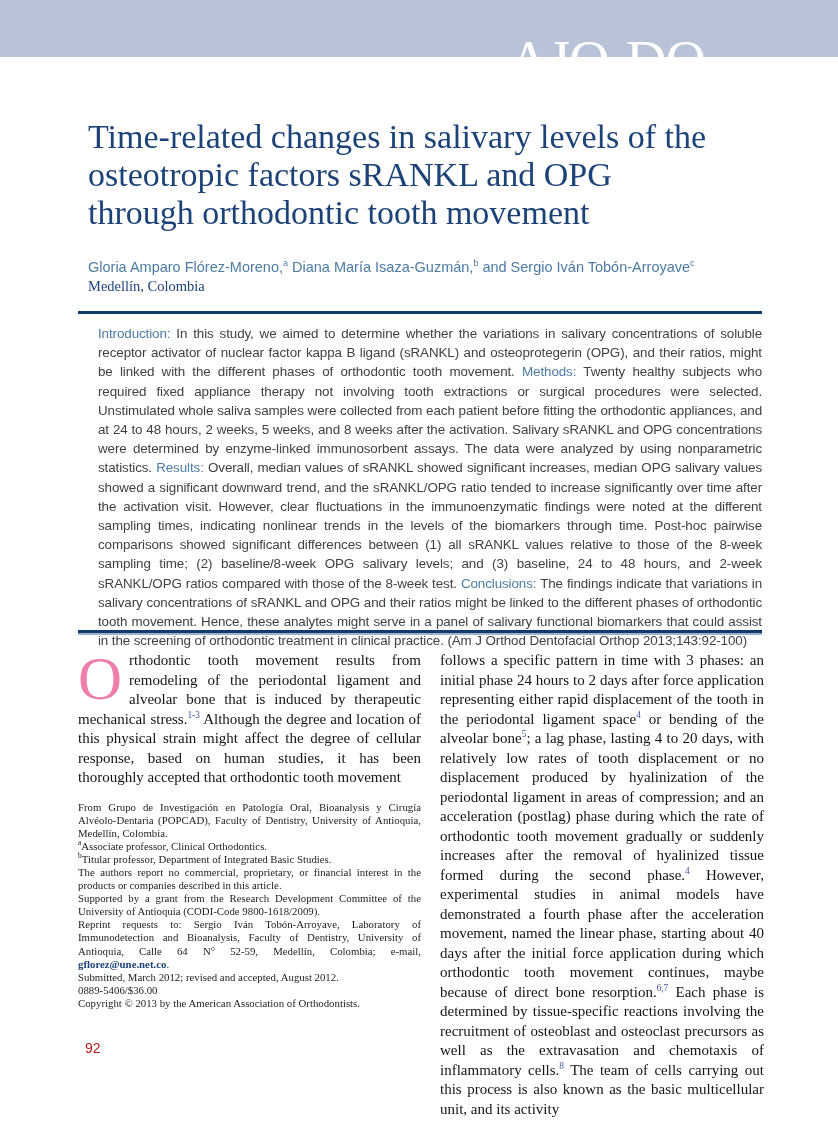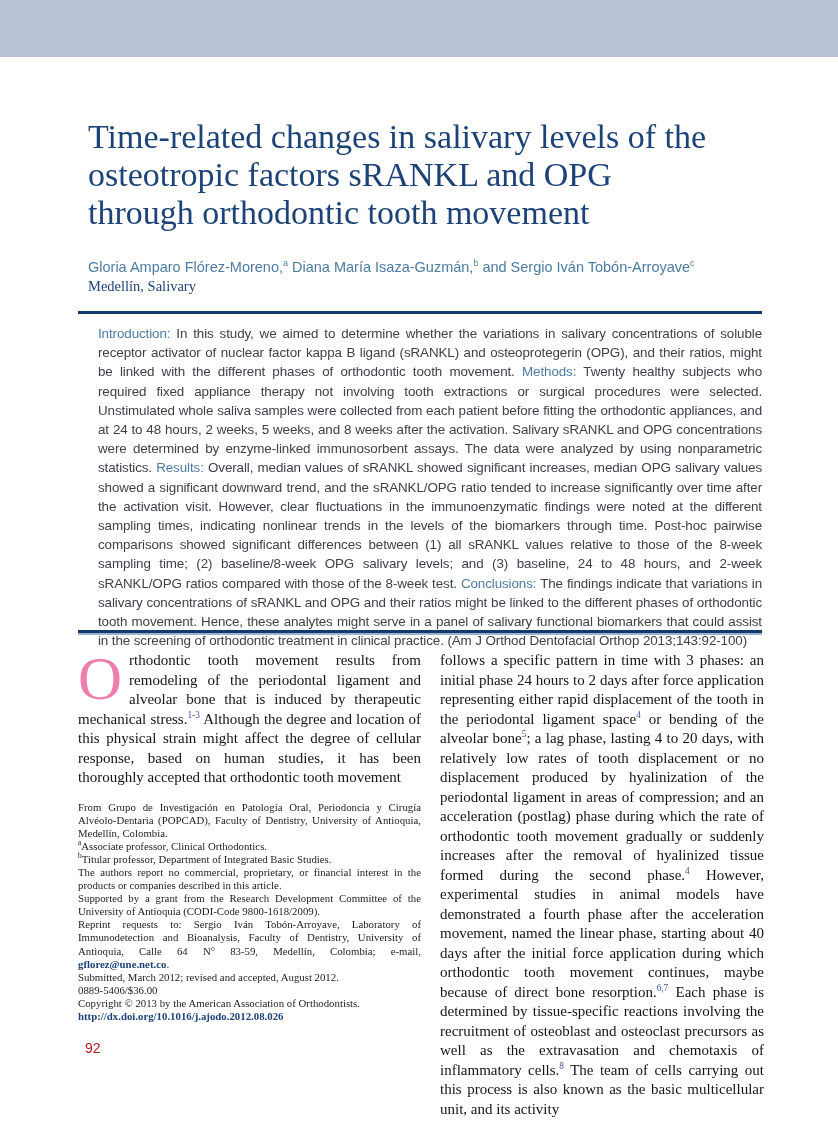--- a/index.html
+++ b/index.html
@@ -107,44 +107,44 @@
     font-family:"Liberation Sans", sans-serif;
     font-size:14px;color:#b91c1c;
   }
 </style>
 </head>
 <body>
 
 <div class="page">
 
   <div class="band-light"></div>
+  <div class="logo">AJO-DO</div>
 
   <h1 class="title">Time-related changes in salivary levels of the osteotropic factors sRANKL and OPG through orthodontic tooth movement</h1>
 
   <p class="authors"><span>Gloria Amparo Flórez-Moreno,</span><span class="seg-asup">a</span><span> Diana María Isaza-Guzmán,</span><span class="seg-asup">b</span><span> and Sergio Iván Tobón-Arroyave</span><span class="seg-asup">c</span></p>
-  <p class="location">Medellín, Salivary</p>
+  <p class="location">Medellín, Colombia</p>
 
   <div class="abstract">
     <p class="abstract-text"><span class="seg-label">Introduction: </span><span>In this study, we aimed to determine whether the variations in salivary concentrations of soluble receptor activator of nuclear factor kappa B ligand (sRANKL) and osteoprotegerin (OPG), and their ratios, might be linked with the different phases of orthodontic tooth movement. </span><span class="seg-label">Methods: </span><span>Twenty healthy subjects who required fixed appliance therapy not involving tooth extractions or surgical procedures were selected. Unstimulated whole saliva samples were collected from each patient before fitting the orthodontic appliances, and at 24 to 48 hours, 2 weeks, 5 weeks, and 8 weeks after the activation. Salivary sRANKL and OPG concentrations were determined by enzyme-linked immunosorbent assays. The data were analyzed by using nonparametric statistics. </span><span class="seg-label">Results: </span><span>Overall, median values of sRANKL showed significant increases, median OPG salivary values showed a significant downward trend, and the sRANKL/OPG ratio tended to increase significantly over time after the activation visit. However, clear fluctuations in the immunoenzymatic findings were noted at the different sampling times, indicating nonlinear trends in the levels of the biomarkers through time. Post-hoc pairwise comparisons showed significant differences between (1) all sRANKL values relative to those of the 8-week sampling time; (2) baseline/8-week OPG salivary levels; and (3) baseline, 24 to 48 hours, and 2-week sRANKL/OPG ratios compared with those of the 8-week test. </span><span class="seg-label">Conclusions: </span><span>The findings indicate that variations in salivary concentrations of sRANKL and OPG and their ratios might be linked to the different phases of orthodontic tooth movement. Hence, these analytes might serve in a panel of salivary functional biomarkers that could assist in the screening of orthodontic treatment in clinical practice. (Am J Orthod Dentofacial Orthop 2013;143:92-100)</span></p>
   </div>
 
   <div class="columns">
     <div class="col-left">
       <p class="body-para"><span class="dropcap">O</span><span><span>rthodontic tooth movement results from remodeling of the periodontal ligament and alveolar bone that is induced by therapeutic mechanical stress.</span><span class="seg-sup">1-3</span><span> Although the degree and location of this physical strain might affect the degree of cellular response, based on human studies, it has been thoroughly accepted that orthodontic tooth movement</span></span></p>
       <div class="footnotes">
-        <p class="fn"><span>From Grupo de Investigación en Patología Oral, Periodoncia y Cirugía Alvéolo-Dentaria (POPCAD), Faculty of Dentistry, University of Antioquia, Medellín, Colombia.</span></p>
+        <p class="fn"><span>From Grupo de Investigación en Patología Oral, Bioanalysis y Cirugía Alvéolo-Dentaria (POPCAD), Faculty of Dentistry, University of Antioquia, Medellín, Colombia.</span></p>
         <p class="fn"><span class="seg-fsup">a</span><span>Associate professor, Clinical Orthodontics.</span></p>
         <p class="fn"><span class="seg-fsup">b</span><span>Titular professor, Department of Integrated Basic Studies.</span></p>
         <p class="fn"><span>The authors report no commercial, proprietary, or financial interest in the products or companies described in this article.</span></p>
         <p class="fn"><span>Supported by a grant from the Research Development Committee of the University of Antioquia (CODI-Code 9800-1618/2009).</span></p>
-        <p class="fn"><span>Reprint requests to: Sergio Iván Tobón-Arroyave, Laboratory of Immunodetection and Bioanalysis, Faculty of Dentistry, University of Antioquia, Calle 64 N° 83-59, Medellín, Colombia; e-mail, </span><span class="seg-link">gflorez@une.net.co</span><span>.</span></p>
+        <p class="fn"><span>Reprint requests to: Sergio Iván Tobón-Arroyave, Laboratory of Immunodetection and Bioanalysis, Faculty of Dentistry, University of Antioquia, Calle 64 N° 52-59, Medellín, Colombia; e-mail, </span><span class="seg-link">gflorez@une.net.co</span><span>.</span></p>
         <p class="fn"><span>Submitted, March 2012; revised and accepted, August 2012.</span></p>
         <p class="fn"><span>0889-5406/$36.00</span></p>
         <p class="fn"><span>Copyright © 2013 by the American Association of Orthodontists.</span></p>
-        <p class="fn"><span class="seg-link">http://dx.doi.org/10.1016/j.ajodo.2012.08.026</span></p>
       </div>
     </div>
     <div class="col-right">
       <p class="body-para"><span>follows a specific pattern in time with 3 phases: an initial phase 24 hours to 2 days after force application representing either rapid displacement of the tooth in the periodontal ligament space</span><span class="seg-sup">4</span><span> or bending of the alveolar bone</span><span class="seg-sup">5</span><span>; a lag phase, lasting 4 to 20 days, with relatively low rates of tooth displacement or no displacement produced by hyalinization of the periodontal ligament in areas of compression; and an acceleration (postlag) phase during which the rate of orthodontic tooth movement gradually or suddenly increases after the removal of hyalinized tissue formed during the second phase.</span><span class="seg-sup">4</span><span> However, experimental studies in animal models have demonstrated a fourth phase after the acceleration movement, named the linear phase, starting about 40 days after the initial force application during which orthodontic tooth movement continues, maybe because of direct bone resorption.</span><span class="seg-sup">6,7</span><span> Each phase is determined by tissue-specific reactions involving the recruitment of osteoblast and osteoclast precursors as well as the extravasation and chemotaxis of inflammatory cells.</span><span class="seg-sup">8</span><span> The team of cells carrying out this process is also known as the basic multicellular unit, and its activity</span></p>
     </div>
   </div>
 
   <div class="page-number">92</div>
 
 </div>

